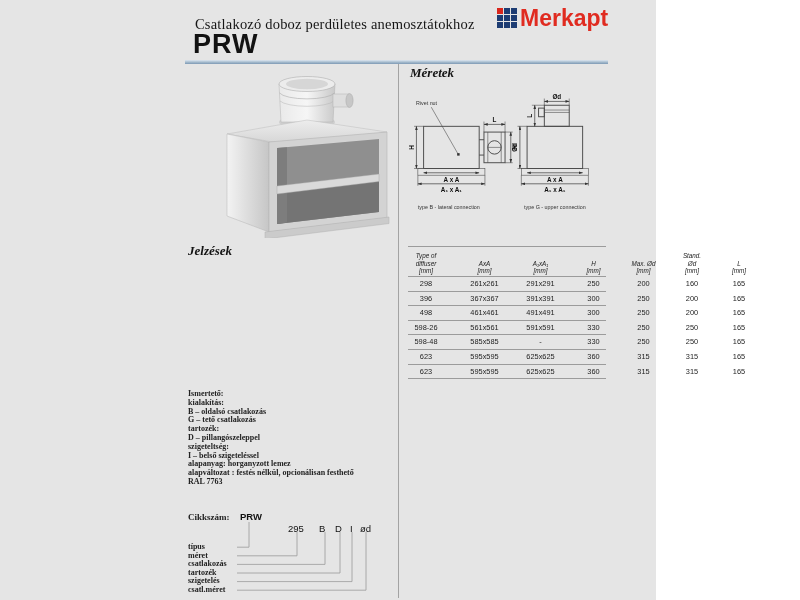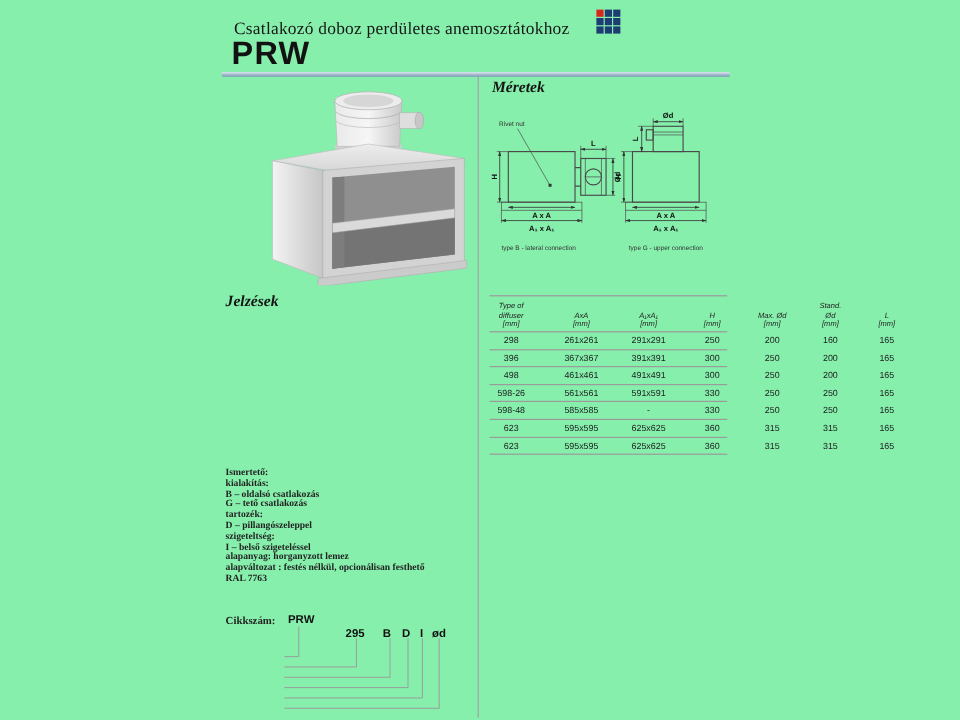--- a/index.html
+++ b/index.html
@@ -1,17 +1,17 @@
 <!DOCTYPE html>
 <html><head>
 <meta charset="utf-8">
 <style>
   html,body{margin:0;padding:0;}
   body{width:800px;height:600px;background:#ffffff;font-family:"Liberation Serif","DejaVu Serif",serif;color:#1c1c1c;overflow:hidden;}
-  .page{position:relative;width:800px;height:600px;background:#86efac;}
+  .page{position:relative;width:656px;height:600px;background:#e5e5e5;}
 
   
   .subtitle{position:absolute;left:195px;top:16px;font-size:14.5px;letter-spacing:.2px;color:#161616;}
   .title{position:absolute;left:193px;top:29px;font-family:"Liberation Sans","DejaVu Sans",sans-serif;font-weight:900;font-size:27px;letter-spacing:1px;color:#121212;}
   .logo{position:absolute;left:497px;top:5px;display:flex;align-items:flex-start;}
   .logo-grid{display:grid;grid-template-columns:repeat(3,6px);grid-auto-rows:6px;gap:1px;margin-top:3px;margin-right:3px;}
   .logo-grid span{display:block;}
   .logo-text{font-family:"Liberation Sans","DejaVu Sans",sans-serif;font-weight:800;font-size:23px;line-height:26px;}
   .header-bar{position:absolute;left:185px;top:60px;width:423px;height:3.5px;background:linear-gradient(to bottom,#dde7f0 0%,#a4bacd 55%,#7d99b4 100%);}
 
@@ -23,21 +23,21 @@
   .h-ismerteto{left:188px;top:243px;}
   .h-meretek{left:410px;top:65px;}
   .para{position:absolute;left:188px;width:204px;font-size:8.6px;line-height:1.42;color:#2b2b2b;margin:0;text-align:left;}
   .p1{top:271px;}
   .p2{top:317px;}
   .jelzesek{position:absolute;left:188px;top:390px;width:210px;}
   .jline{font-size:8px;font-weight:700;line-height:8.8px;color:#222;}
 
   .cikk-label{position:absolute;left:188px;top:512px;font-size:9px;font-weight:700;color:#222;}
   .code-prefix{position:absolute;left:240px;top:511px;font-family:"Liberation Sans","DejaVu Sans",sans-serif;font-size:9.5px;font-weight:800;color:#111;}
-  .code{position:absolute;top:523px;font-family:"Liberation Sans","DejaVu Sans",sans-serif;font-size:9.5px;font-weight:700;color:#111;}
+  .code{position:absolute;top:523px;font-family:"Liberation Sans","DejaVu Sans",sans-serif;font-size:9.5px;font-weight:400;color:#111;}
   .c0{left:288px;}.c1{left:319px;}.c2{left:335px;}.c3{left:350px;}.c4{left:360px;}
   .legend-list{position:absolute;left:188px;top:543px;}
   .lline{font-size:8px;font-weight:700;line-height:8.6px;color:#222;}
   .connector{position:absolute;left:185px;top:508px;}
 
   
   .drawings{position:absolute;left:406px;top:88px;}
   .dshape{fill:none;stroke:#4a4a4a;stroke-width:1;}
   .dthin{fill:none;stroke:#4a4a4a;stroke-width:.6;}
   .ddim{fill:none;stroke:#333;stroke-width:.7;}
@@ -64,20 +64,21 @@
         <span style="background: rgb(217, 38, 28);"></span>
         <span style="background: rgb(29, 60, 115);"></span>
         <span style="background: rgb(29, 60, 115);"></span>
         <span style="background: rgb(29, 60, 115);"></span>
         <span style="background: rgb(29, 60, 115);"></span>
         <span style="background: rgb(29, 60, 115);"></span>
         <span style="background: rgb(29, 60, 115);"></span>
         <span style="background: rgb(29, 60, 115);"></span>
         <span style="background: rgb(29, 60, 115);"></span>
       </div>
+    <span class="logo-text" style="color: rgb(224, 43, 32);">Merkapt</span>
   </div>
 
   <div class="header-bar"></div>
   <div class="col-divider"></div>
 
   <svg class="photo" width="180" height="174" viewBox="0 0 180 174">
     <defs>
       <linearGradient id="m1" x1="0" y1="0" x2="1" y2="0">
         <stop offset="0" stop-color="#f3f3f3"></stop>
           <stop offset="1" stop-color="#c6c6c6"></stop>
@@ -128,20 +129,28 @@
       <div class="jline">RAL 7763</div>
     </div>
 
   <div class="cikk-label">Cikkszám:</div>
   <div class="code-prefix">PRW</div>
   <span class="code c0">295</span>
   <span class="code c1">B</span>
   <span class="code c2">D</span>
   <span class="code c3">I</span>
   <span class="code c4">ød</span>
+  <div class="legend-list">
+      <div class="lline">típus</div>
+      <div class="lline">méret</div>
+      <div class="lline">csatlakozás</div>
+      <div class="lline">tartozék</div>
+      <div class="lline">szigetelés</div>
+      <div class="lline">csatl.méret</div>
+    </div>
 
   <svg class="connector" width="215" height="90" viewBox="0 0 215 90">
     <g fill="none" stroke="#9a9a9a" stroke-width=".8">
       <polyline points="52,39.2 64,39.2 64,14"></polyline>
       <polyline points="52,47.8 112,47.8 112,24"></polyline>
       <polyline points="52,56.4 140,56.4 140,24"></polyline>
       <polyline points="52,65 155,65 155,24"></polyline>
       <polyline points="52,73.6 167,73.6 167,24"></polyline>
       <polyline points="52,82.2 181,82.2 181,24"></polyline>
     </g>

